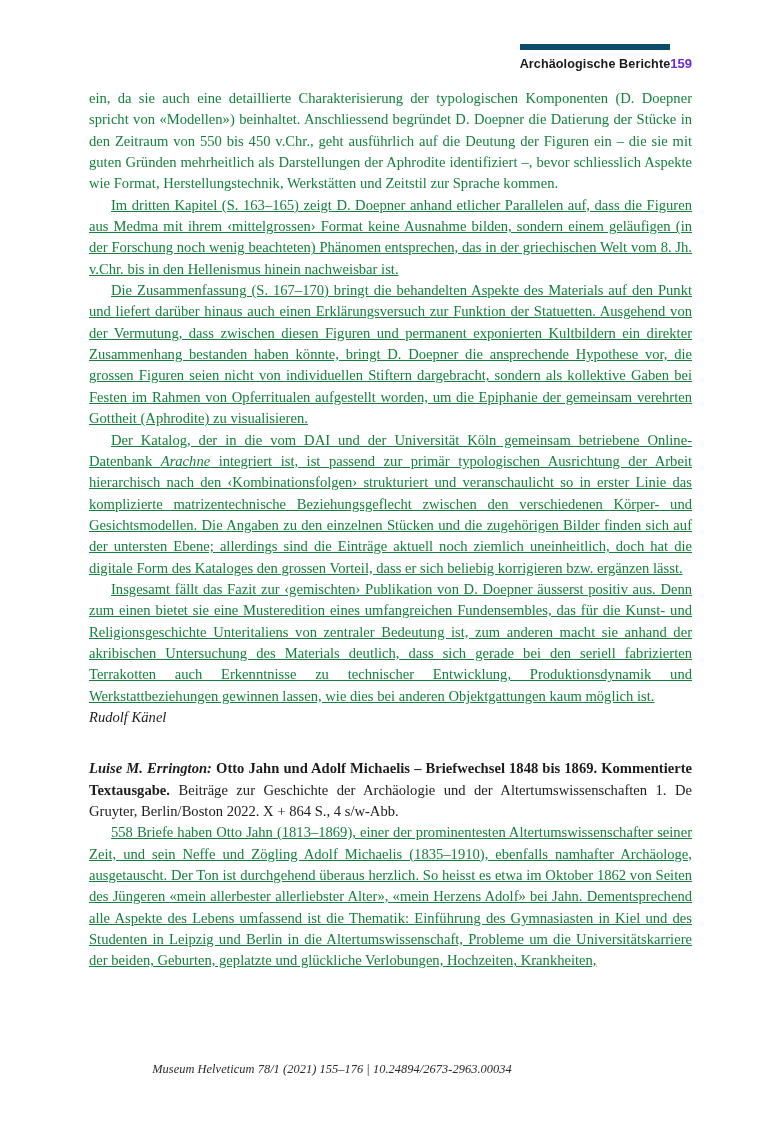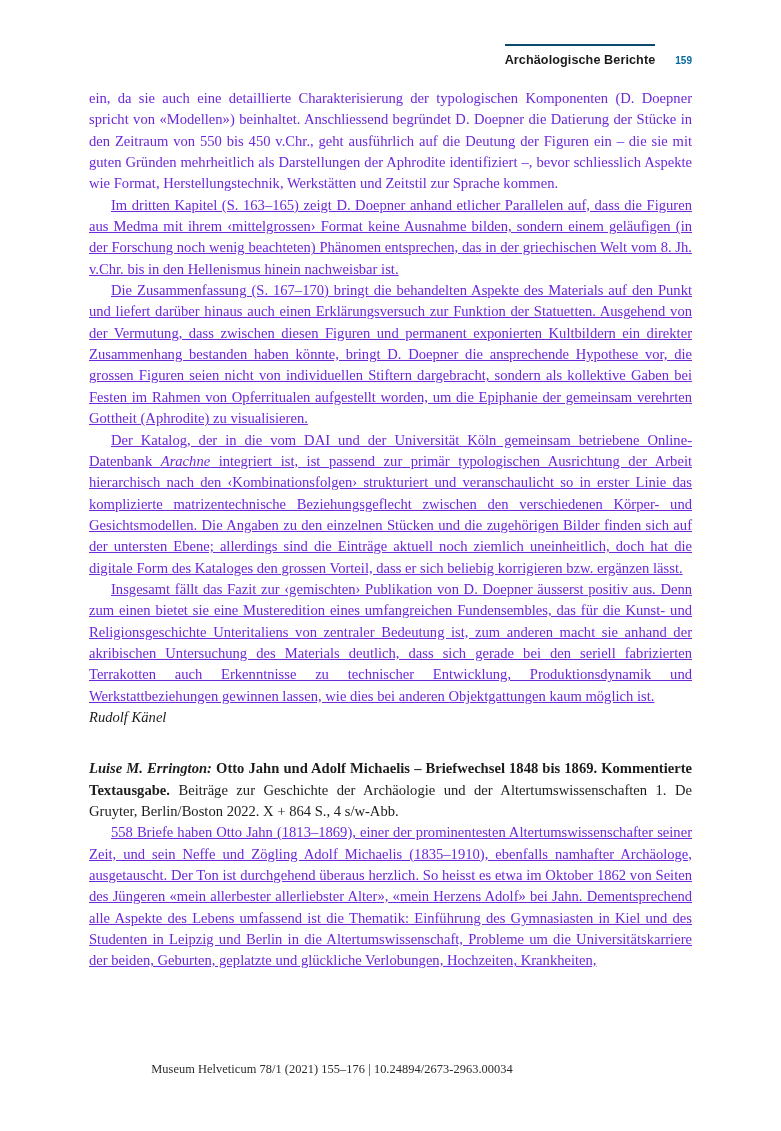--- a/index.html
+++ b/index.html
@@ -31,57 +31,57 @@
     width: 603px;
     display: flex;
     justify-content: flex-end;
     align-items: flex-start;
   }
   .runhead-inner {
     display: flex;
     align-items: baseline;
   }
   .runhead-title-wrap {
-    border-top: 2px solid #0c4a6e;
+    border-top: 6px solid #0c4a6e;
     padding-top: 4px;
   }
   .runhead-title {
     font-family: "Liberation Sans", "DejaVu Sans", sans-serif;
     font-weight: bold;
     font-size: 12.6px;
     letter-spacing: 0.1px;
     white-space: nowrap;
     color: #1a1a1a;
   }
   .runhead-pageno {
     font-family: "Liberation Sans", "DejaVu Sans", sans-serif;
     font-weight: bold;
-    font-size: 10px;
-    margin-left: 20px;
+    font-size: 13px;
+    margin-left: 0;
     padding-top: 4px;
-    color: #0369a1;
+    color: #6d28d9;
   }
 
   
   .column {
     position: absolute;
     left: 89px;
     top: 88px;
     width: 603px;
   }
 
   p.body {
     margin: 0;
     font-size: 14.6px;
     line-height: 21.35px;
     text-align: justify;
     text-justify: inter-word;
     hyphens: manual;
     -webkit-hyphens: manual;
-    color: #6d28d9;
+    color: #15803d;
   }
   p.body.indent {
     text-indent: 22px;
     text-decoration: underline;
   }
   p.body .it {
     font-style: italic;
   }
 
   .signature {
@@ -115,20 +115,21 @@
   
   .footer {
     position: absolute;
     left: 0;
     top: 1062px;
     width: 664px;
     text-align: center;
     font-size: 12.4px;
     color: #2a2a2a;
     letter-spacing: 0.05px;
+    font-style: italic;
   }
 </style>
 </head>
 <body>
 
 <div class="page">
 
   <div class="runhead">
     <div class="runhead-inner">
       <div class="runhead-title-wrap">

